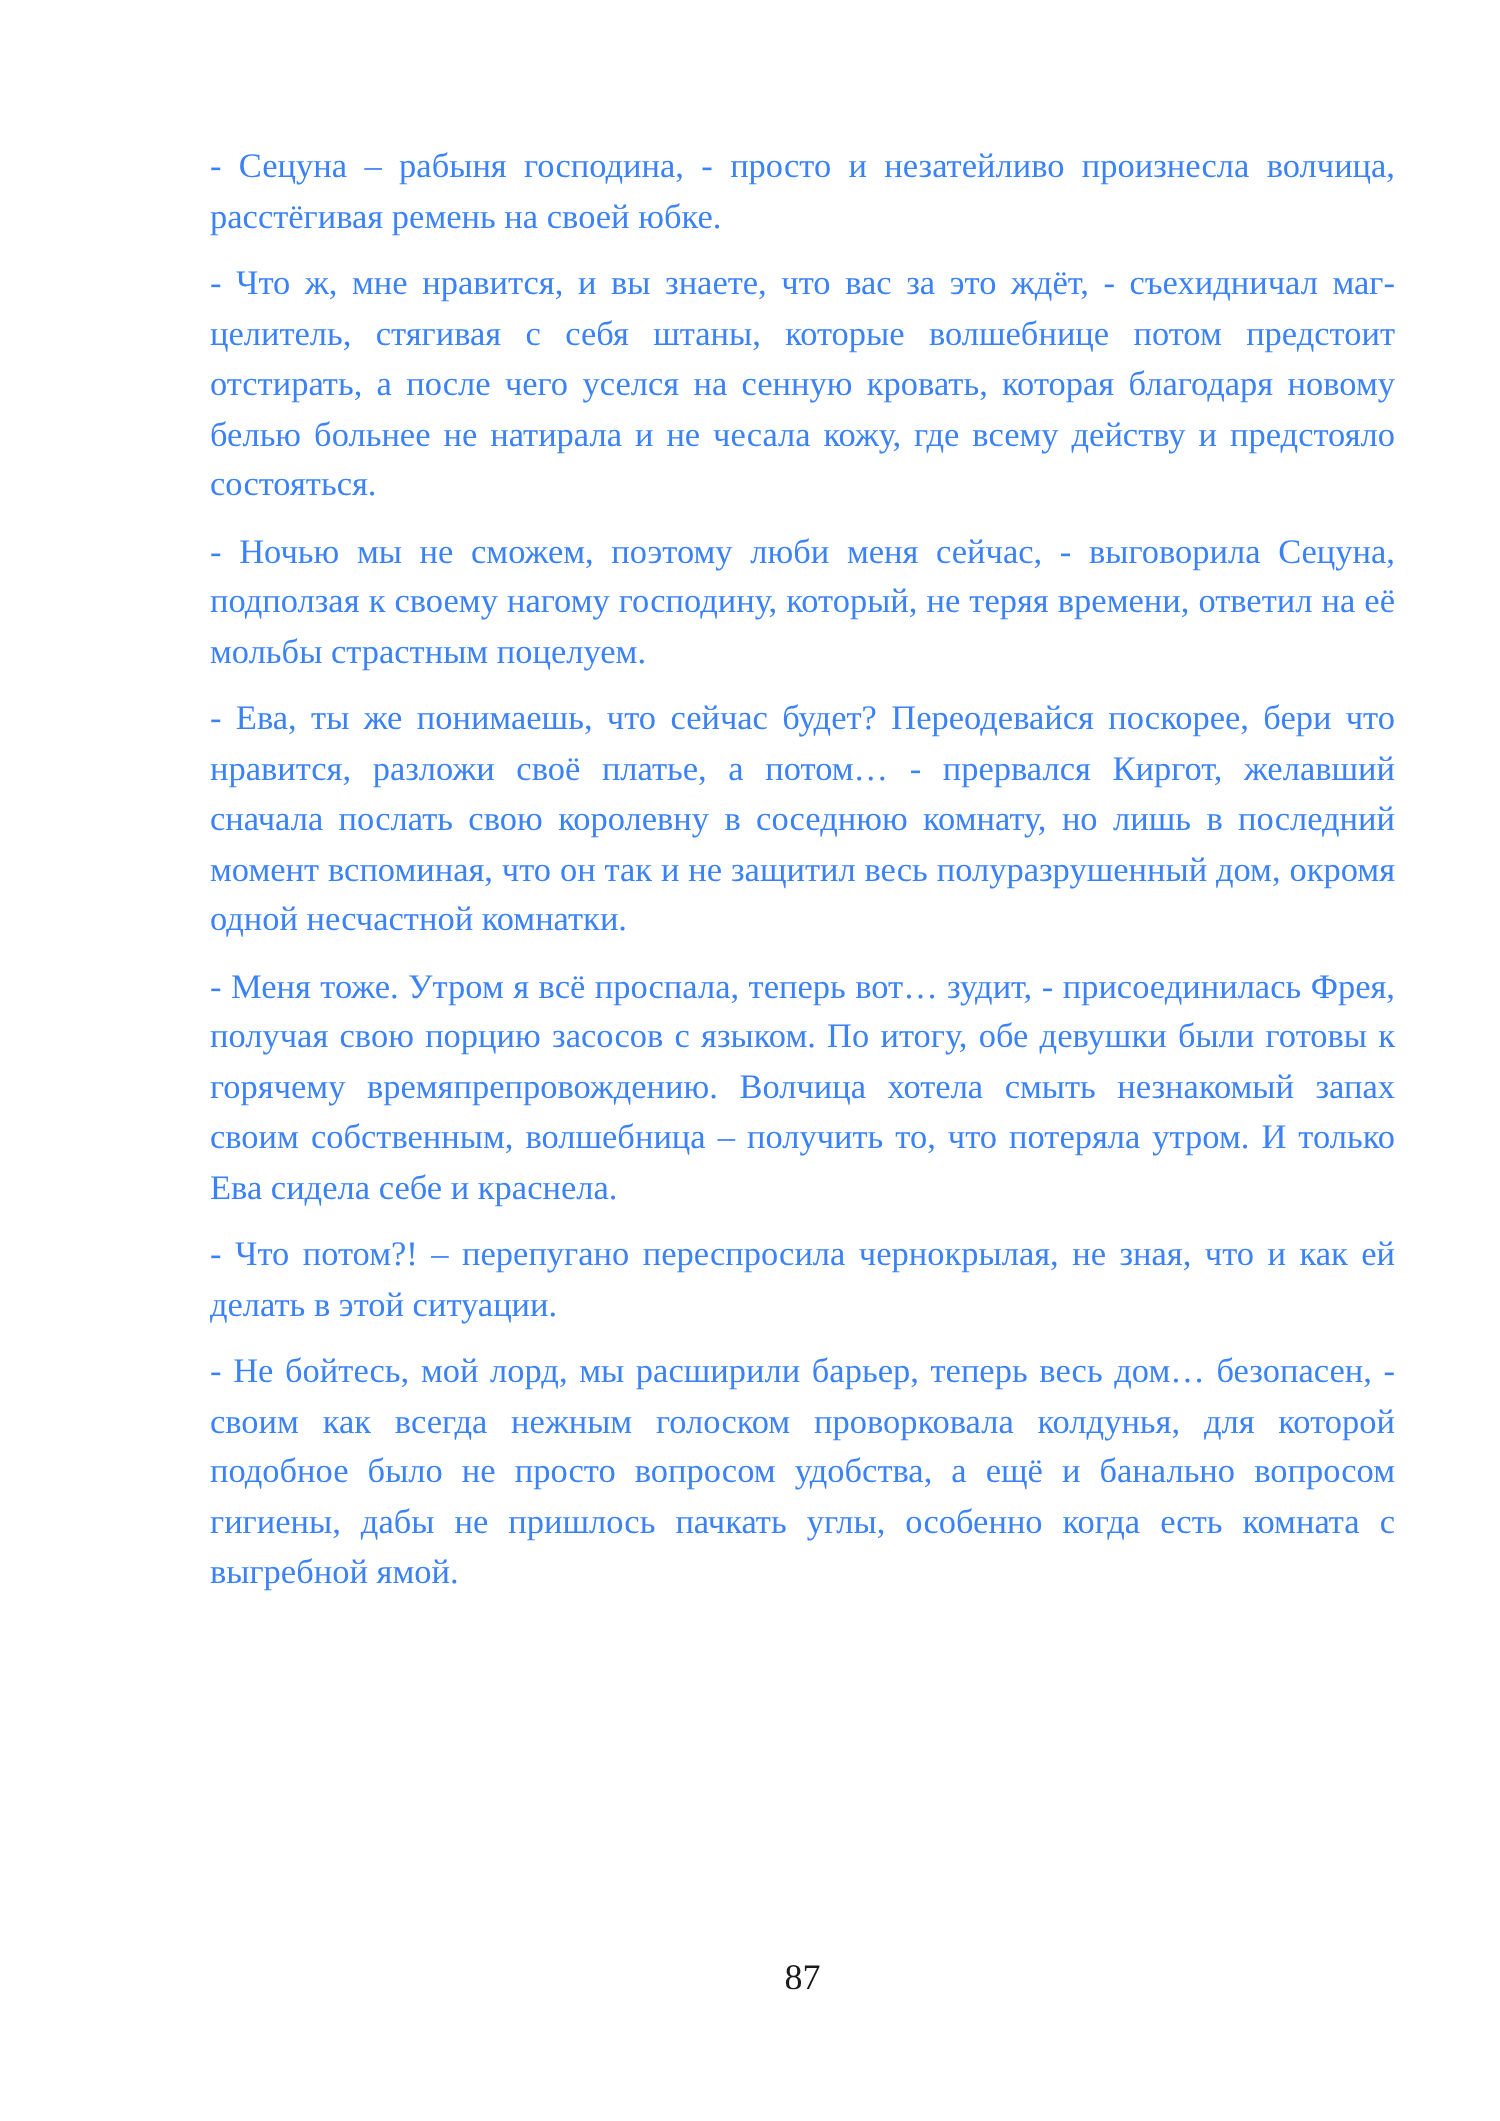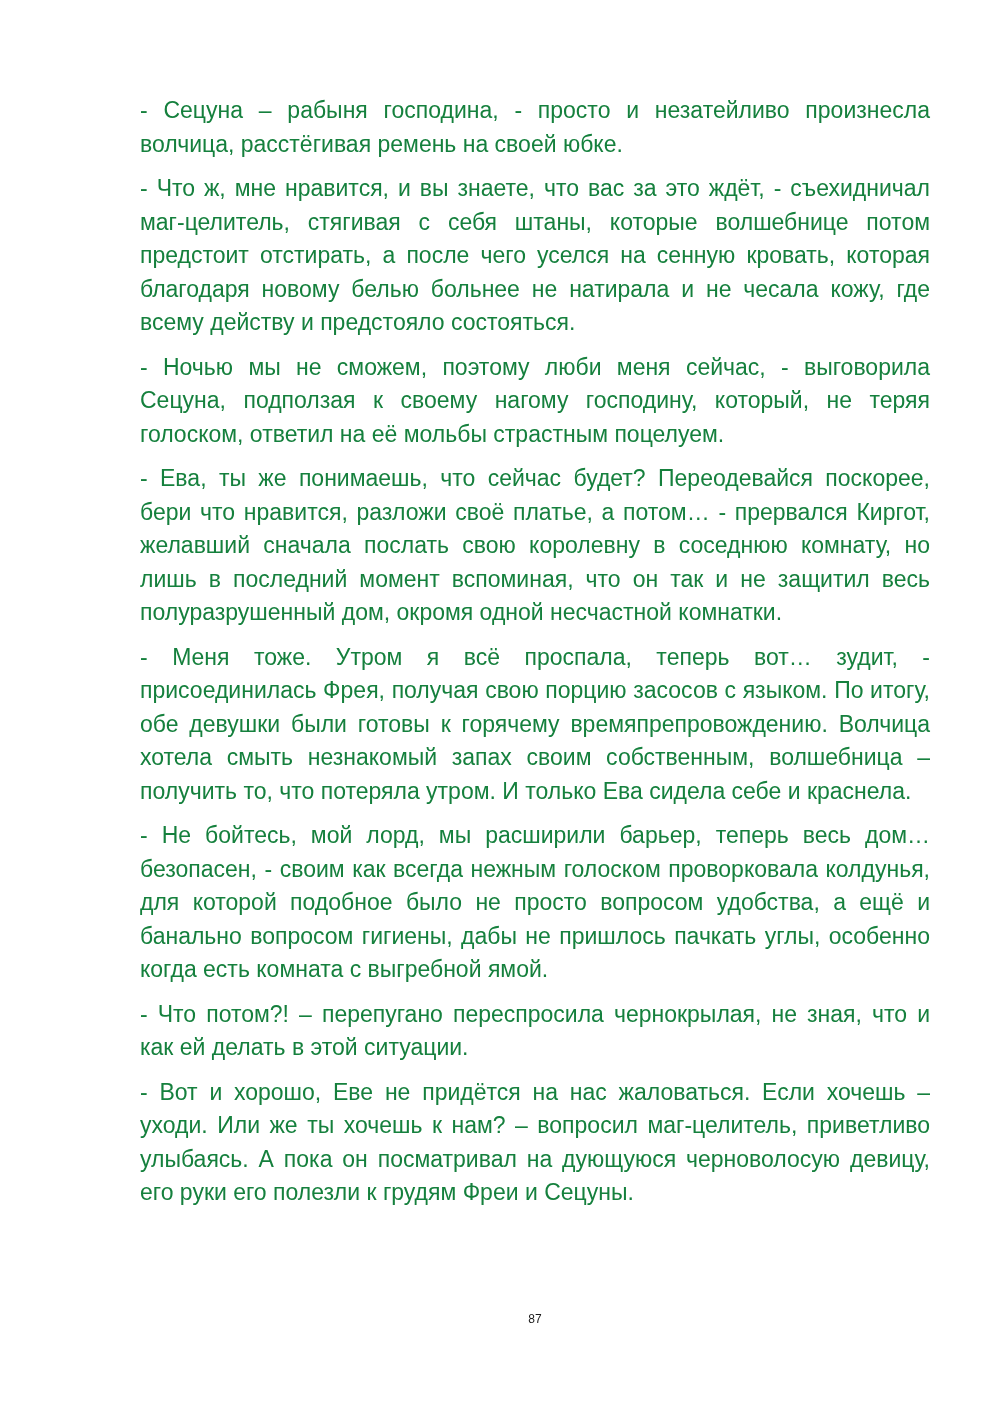--- a/index.html
+++ b/index.html
@@ -14,48 +14,47 @@
     background: #ffffff;
     overflow: hidden;
   }
   .text-block {
     position: absolute;
     left: 140px;
     top: 94px;
     width: 790px;
   }
   .para {
-    font-family: Liberation Sans, sans-serif;
+    font-family: Liberation Serif, serif;
     font-size: 23px;
     line-height: 33.5px;
-    color: #15803d;
+    color: #3b82f6;
     text-align: justify;
     margin: 0 0 11px 0;
     padding: 0;
   }
   .page-number {
     position: absolute;
     left: 140px;
     top: 1306px;
     width: 790px;
     text-align: center;
-    font-family: Liberation Sans, sans-serif;
-    font-size: 12px;
+    font-family: Liberation Serif, serif;
+    font-size: 24px;
     line-height: 26px;
     color: #1a1a1a;
   }
 </style>
 </head>
 <body>
 
 <div class="page">
   <div class="text-block">
     <p class="para">- Сецуна – рабыня господина, - просто и незатейливо произнесла волчица, расстёгивая ремень на своей юбке.</p>
     <p class="para">- Что ж, мне нравится, и вы знаете, что вас за это ждёт, - съехидничал маг-целитель, стягивая с себя штаны, которые волшебнице потом предстоит отстирать, а после чего уселся на сенную кровать, которая благодаря новому белью больнее не натирала и не чесала кожу, где всему действу и предстояло состояться.</p>
-    <p class="para">- Ночью мы не сможем, поэтому люби меня сейчас, - выговорила Сецуна, подползая к своему нагому господину, который, не теряя голоском, ответил на её мольбы страстным поцелуем.</p>
+    <p class="para">- Ночью мы не сможем, поэтому люби меня сейчас, - выговорила Сецуна, подползая к своему нагому господину, который, не теряя времени, ответил на её мольбы страстным поцелуем.</p>
     <p class="para">- Ева, ты же понимаешь, что сейчас будет? Переодевайся поскорее, бери что нравится, разложи своё платье, а потом…  - прервался Киргот, желавший сначала послать свою королевну в соседнюю комнату, но лишь в последний момент вспоминая, что он так и не защитил весь полуразрушенный дом, окромя одной несчастной комнатки.</p>
     <p class="para">- Меня тоже. Утром я всё проспала, теперь вот… зудит, - присоединилась Фрея, получая свою порцию засосов с языком. По итогу, обе девушки были готовы к горячему времяпрепровождению. Волчица хотела смыть незнакомый запах своим собственным, волшебница – получить то, что потеряла утром. И только Ева сидела себе и краснела.</p>
+    <p class="para">- Что потом?! – перепугано переспросила чернокрылая, не зная, что и как ей делать в этой ситуации.</p>
     <p class="para">- Не бойтесь, мой лорд, мы расширили барьер, теперь весь дом… безопасен, - своим как всегда нежным голоском проворковала колдунья, для которой подобное было не просто вопросом удобства, а ещё и банально вопросом гигиены, дабы не пришлось пачкать углы, особенно когда есть комната с выгребной ямой.</p>
-    <p class="para">- Что потом?! – перепугано переспросила чернокрылая, не зная, что и как ей делать в этой ситуации.</p>
-    <p class="para">- Вот и хорошо, Еве не придётся на нас жаловаться. Если хочешь – уходи. Или же ты хочешь к нам? – вопросил маг-целитель, приветливо улыбаясь. А пока он посматривал на дующуюся черноволосую девицу, его руки его полезли к грудям Фреи и Сецуны.</p>
   </div>
   <div class="page-number">87</div>
 </div>
 
 </body></html>

